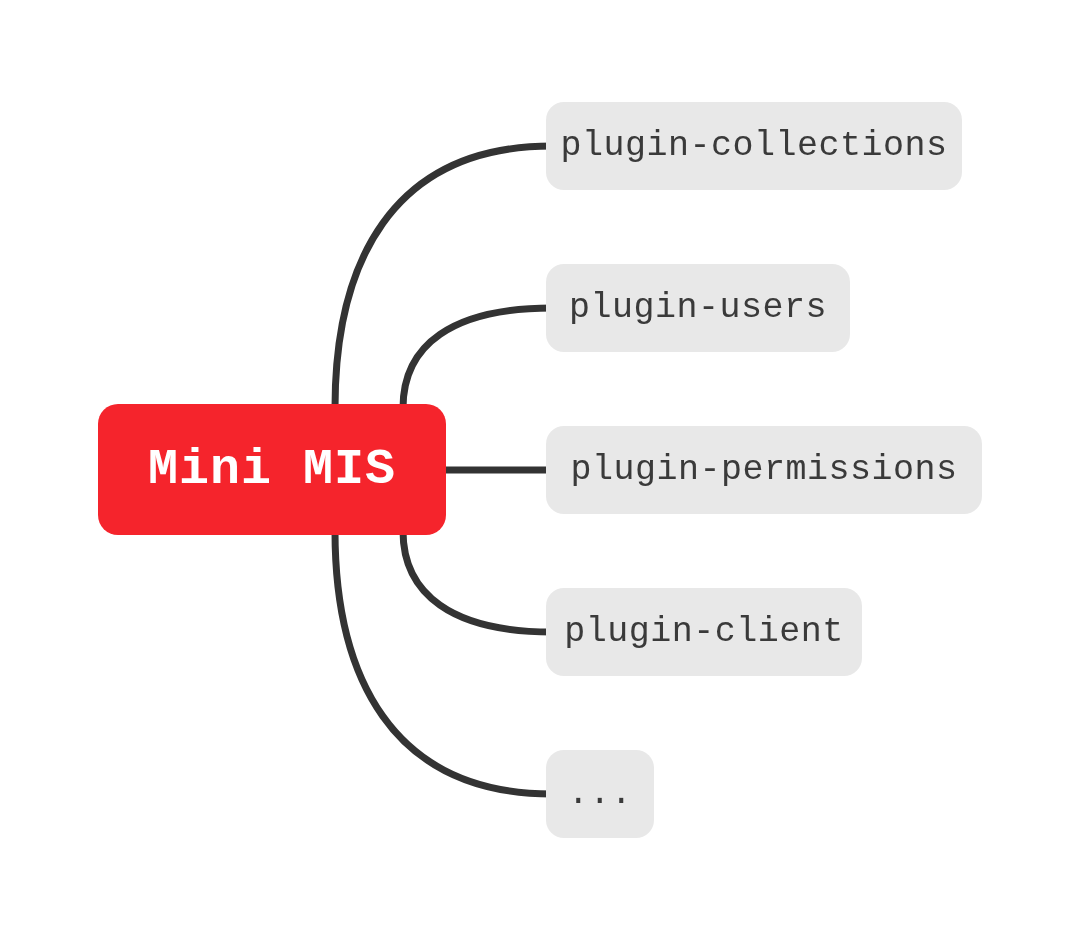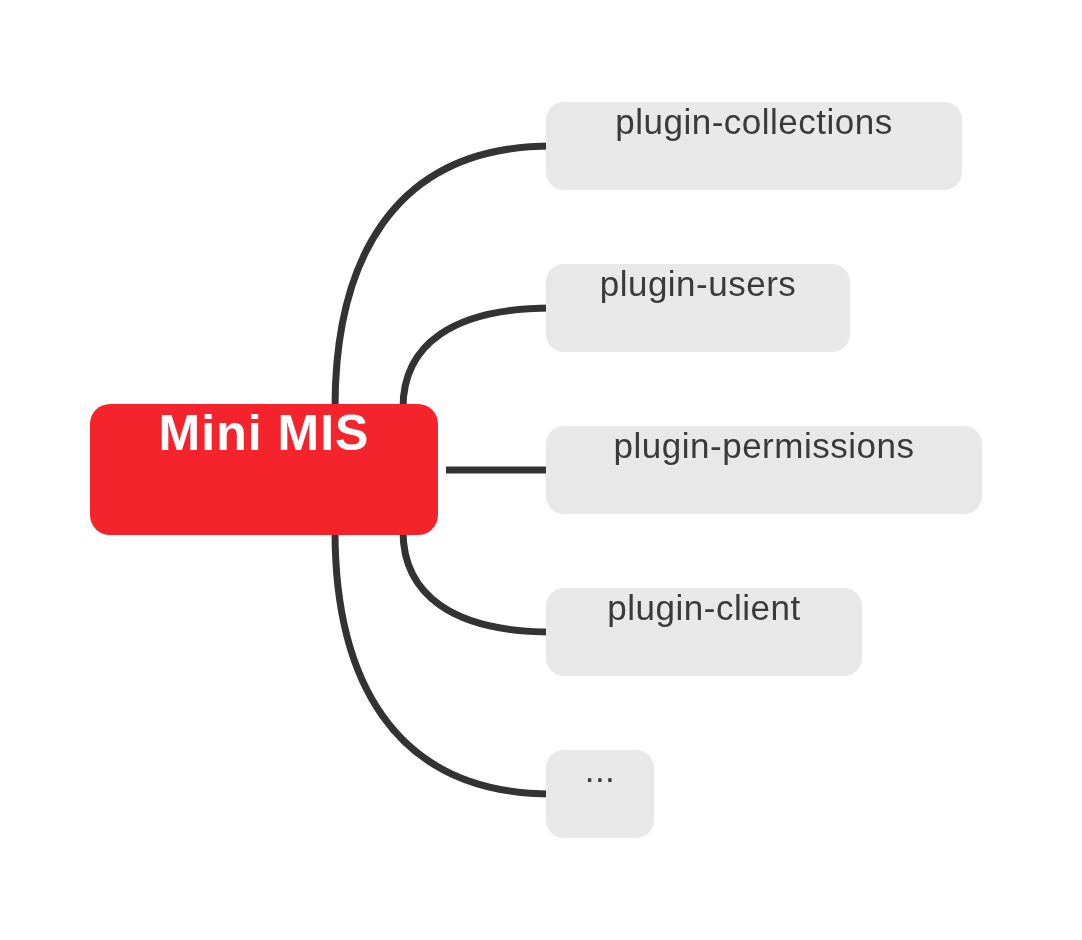--- a/index.html
+++ b/index.html
@@ -33,27 +33,29 @@
     display: block;
   }
   .links path {
     fill: none;
     stroke: var(--connector);
     stroke-width: 7;
   }
   .node {
     position: absolute;
     display: flex;
+    align-items: center;
     justify-content: center;
     text-align: center;
     cursor: default;
     user-select: none;
+    font-family: Liberation Mono, monospace;
   }
   .node.root {
-    left: 90px;
+    left: 98px;
     top: 404px;
     width: 348px;
     height: 131px;
     background: var(--root_bg);
     border-radius: 20px;
     color: var(--root_text);
     font-size: 50px;
     font-weight: 700;
     letter-spacing: 1px;
   }

